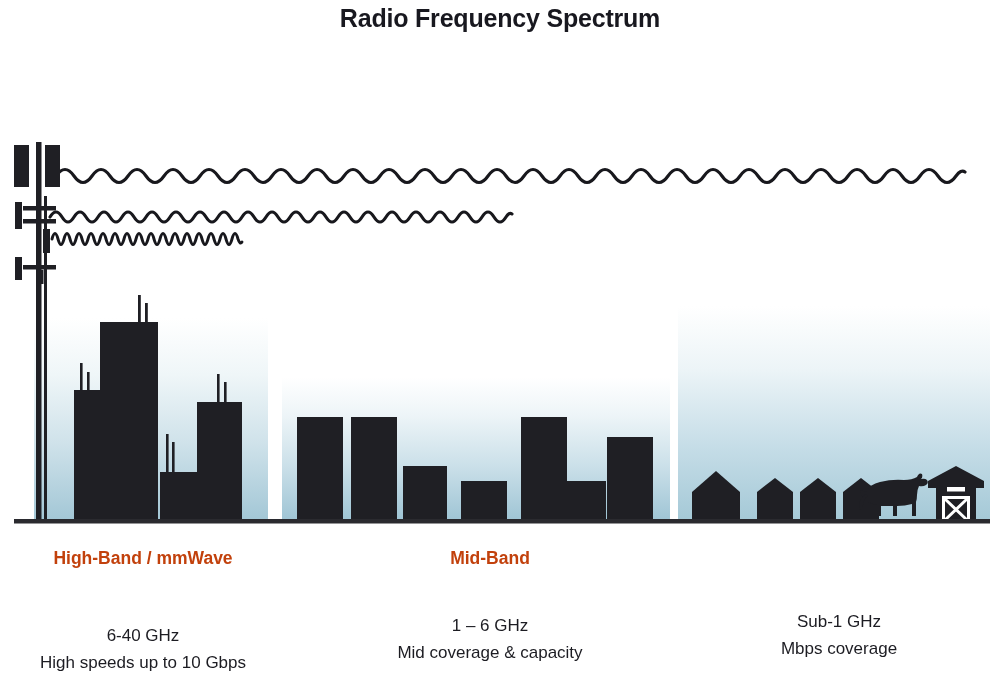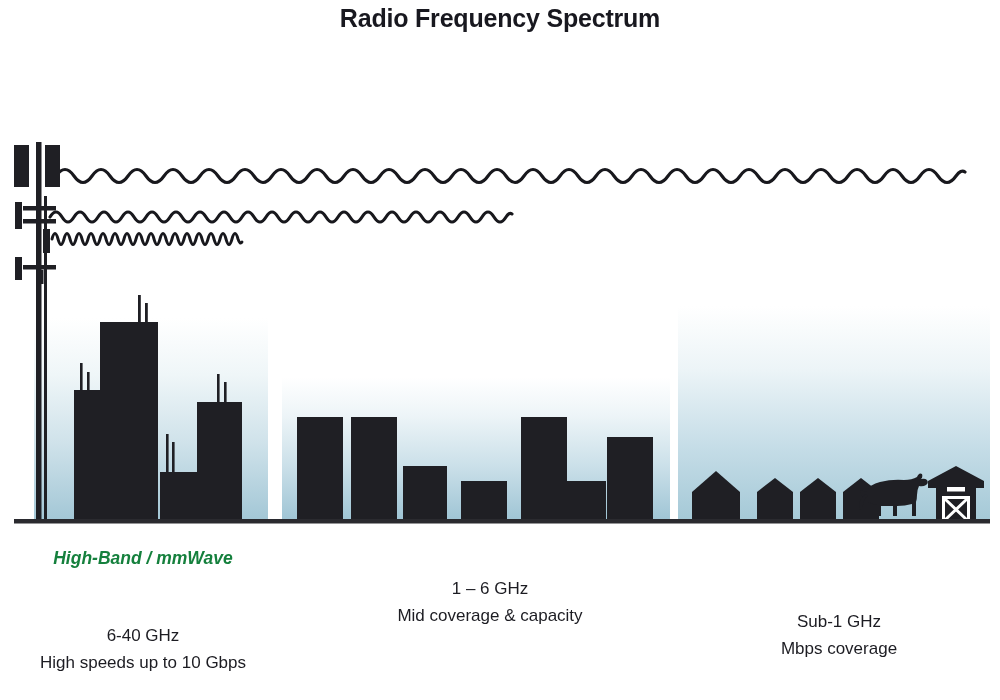--- a/index.html
+++ b/index.html
@@ -30,23 +30,22 @@
     font-size: 25px;
     font-weight: bold;
     letter-spacing: -0.2px;
     color: #18181f;
   }
   .band-label {
     position: absolute;
     text-align: center;
     font-size: 17.5px;
     font-weight: bold;
-    color: #15803d;
+    color: #c2410c;
     white-space: nowrap;
-    font-style: italic;
   }
   .band-desc {
     position: absolute;
     text-align: center;
     font-size: 17px;
     font-weight: normal;
     color: #1c1c22;
     line-height: 27px;
   }
   .band-desc div { white-space: nowrap; }
@@ -197,21 +196,22 @@
 
     <rect x="14" y="519" width="976" height="4.5" fill="#2a2a2f"></rect>
   </svg>
 
   <div class="band-label" style="left:20px; top:548px; width:246px;">High-Band / mmWave</div>
   <div class="band-desc" style="left:10px; top:590px; width:266px;margin-top:32px;">
     <div>6-40 GHz</div>
     <div>High speeds up to 10 Gbps</div>
   </div>
 
-  <div class="band-desc" style="left:350px; top:575px; width:280px;">
+  <div class="band-label" style="left:360px; top:548px; width:260px;">Mid-Band</div>
+  <div class="band-desc" style="left:350px; top:612px; width:280px;">
     <div>1 – 6 GHz</div>
     <div>Mid coverage &amp; capacity</div>
   </div>
 
   <div class="band-desc" style="left:694px; top:608px; width:290px;">
     <div>Sub-1 GHz</div>
     <div>Mbps coverage</div>
   </div>
 
 </div>

